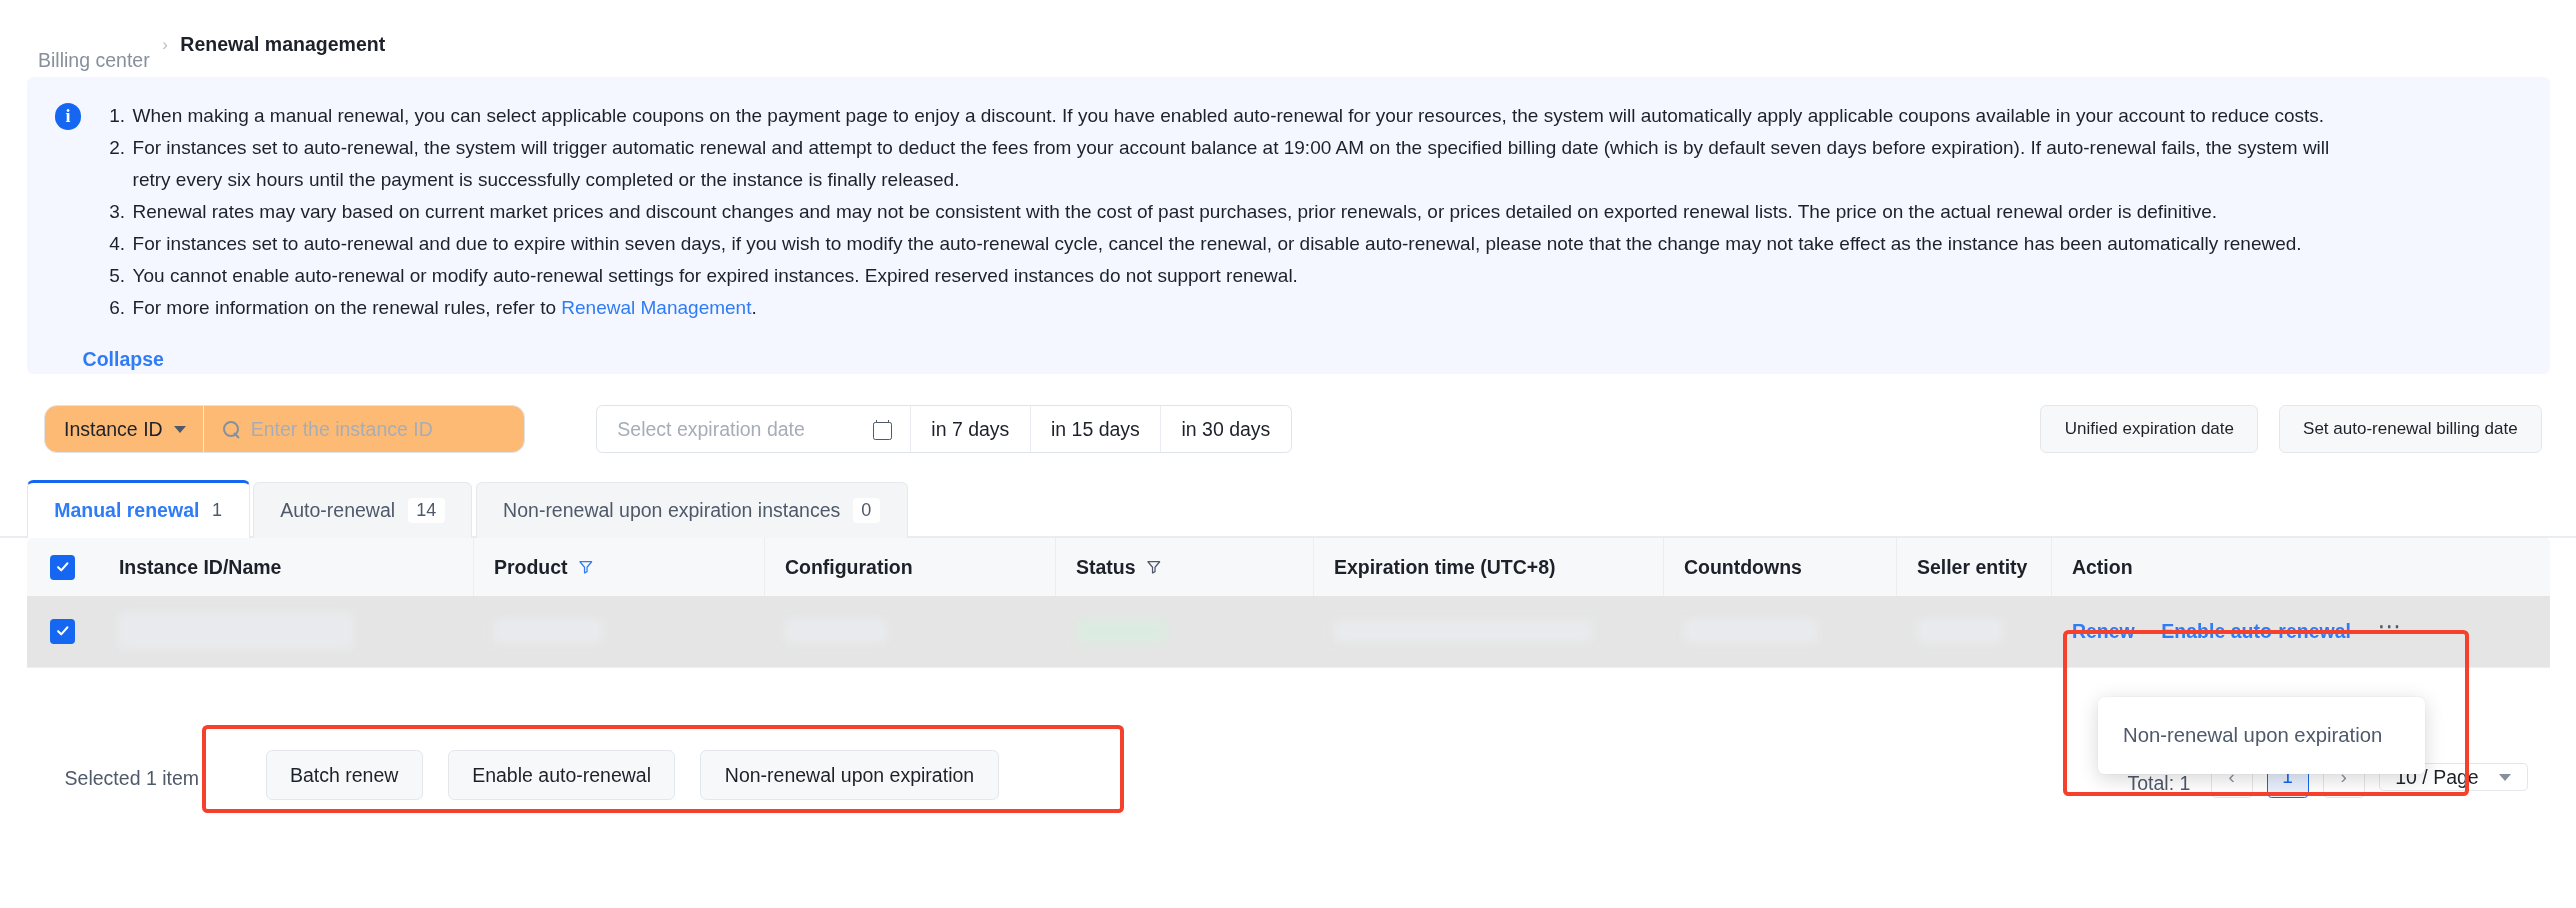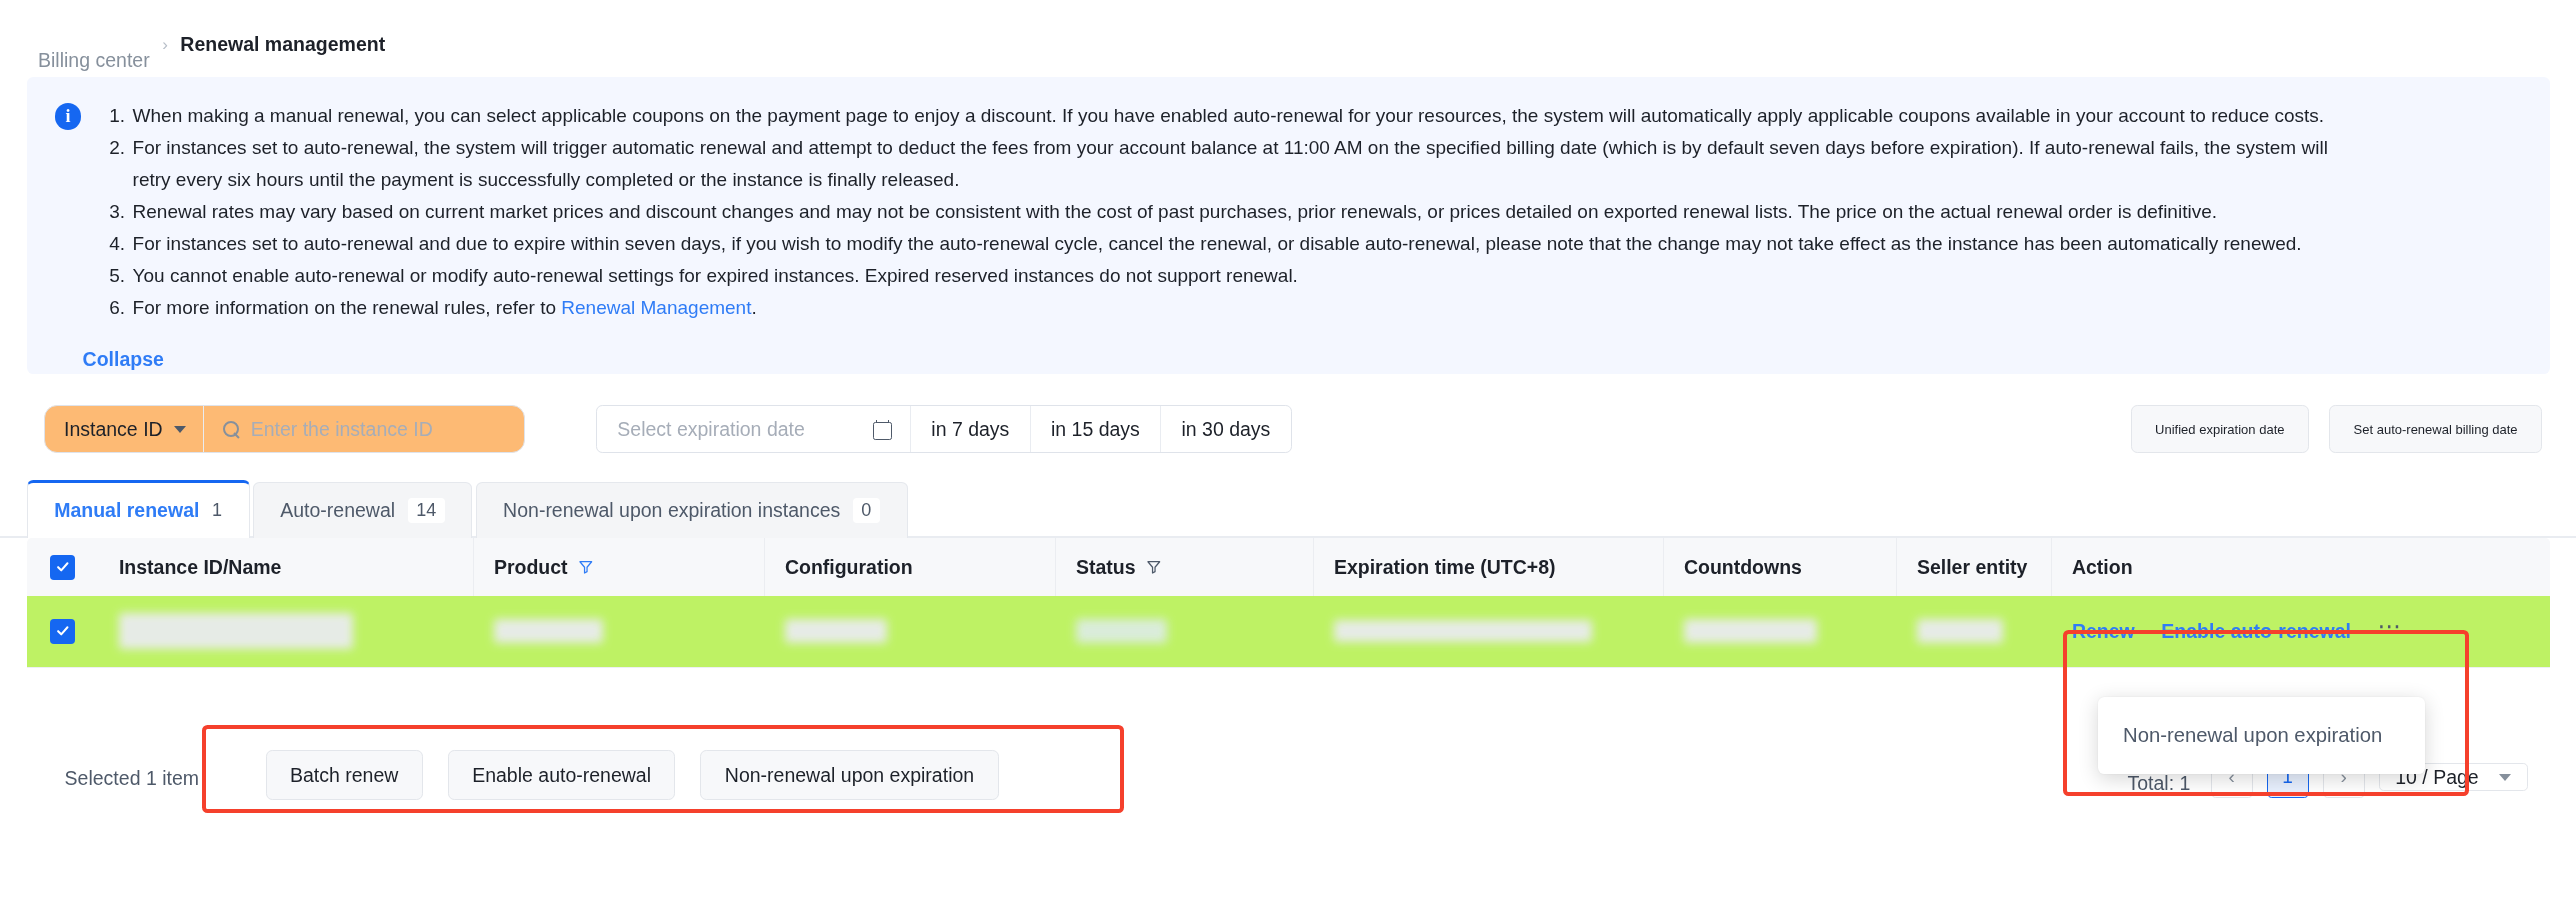--- a/index.html
+++ b/index.html
@@ -102,21 +102,21 @@
   .day-btn {
     display: flex; align-items: center; padding: 0 20.3px;
     font-size: 19.5px; color: #1d2129; cursor: pointer;
     border-left: 0.8px solid #e9ecf1; white-space: nowrap;
   }
 
   .toolbar-right { position: absolute; right: 34px; top: 0; display: flex; gap: 20.3px; }
   .btn-outline {
     height: 48px; display: flex; align-items: center; padding: 0 23.4px;
     background: #f7f8fa; border: 0.8px solid #e3e6eb; border-radius: 6.3px;
-    font-size: 13px; color: #1d2129; cursor: pointer; white-space: nowrap;
+    font-size: 17px; color: #1d2129; cursor: pointer; white-space: nowrap;
   }
 
   
   .tabs { position: absolute; left: 26.6px; top: 480px; display: flex; align-items: flex-end; }
   .tab {
     display: flex; align-items: center; gap: 12.5px;
     height: 56px; padding: 0 26.6px;
     font-size: 19.5px; color: #4e5969;
     background: #f4f5f7; border: 0.8px solid #e5e8ed; border-bottom: none;
     border-radius: 6.3px 6.3px 0 0; cursor: pointer; white-space: nowrap;
@@ -154,21 +154,21 @@
   .th.last { border-right: none; }
   .cbx {
     width: 25px; height: 25px; border-radius: 3.9px; background: #1567f1;
     display: flex; align-items: center; justify-content: center;
     cursor: pointer; flex: 0 0 auto;
   }
   .cbx svg { display: block; }
   .funnel { width: 15.6px; height: 15.6px; flex: 0 0 auto; }
   .tbody-row {
     display: flex; align-items: flex-end; height: 72px;
-    background: #bef264; border-bottom: 0.8px solid #edeff3;
+    background: #e5e5e5; border-bottom: 0.8px solid #edeff3;
   }
   .td { height: 72px; display: flex; align-items: center; padding-left: 20.3px; position: relative; }
   .td.chk { padding-left: 0; justify-content: center; }
   .redact {
     background: #e9ebee; border-radius: 3.1px; filter: blur(4.7px); opacity: .95;
   }
   .redact.green { background: #dcece1; }
 
   
   .c0 { width: 72px; flex: 0 0 72px; }
@@ -238,21 +238,21 @@
   <div class="notice">
     <div class="notice-inner">
       <div class="info-icon">i</div>
       <div class="notice-list">
         <div class="n-item">
           <span class="n-num">1.</span>
           <span class="n-txt">When making a manual renewal, you can select applicable coupons on the payment page to enjoy a discount. If you have enabled auto-renewal for your resources, the system will automatically apply applicable coupons available in your account to reduce costs.</span>
         </div>
         <div class="n-item">
           <span class="n-num">2.</span>
-          <span class="n-txt">For instances set to auto-renewal, the system will trigger automatic renewal and attempt to deduct the fees from your account balance at 11:00 AM on the specified billing date (which is by default seven days before expiration). If auto-renewal fails, the system will</span>
+          <span class="n-txt">For instances set to auto-renewal, the system will trigger automatic renewal and attempt to deduct the fees from your account balance at 19:00 AM on the specified billing date (which is by default seven days before expiration). If auto-renewal fails, the system will</span>
         </div>
         <div class="n-item">
           <span class="n-num"></span>
           <span class="n-txt">retry every six hours until the payment is successfully completed or the instance is finally released.</span>
         </div>
         <div class="n-item">
           <span class="n-num">3.</span>
           <span class="n-txt">Renewal rates may vary based on current market prices and discount changes and may not be consistent with the cost of past purchases, prior renewals, or prices detailed on exported renewal lists. The price on the actual renewal order is definitive.</span>
         </div>
         <div class="n-item">

